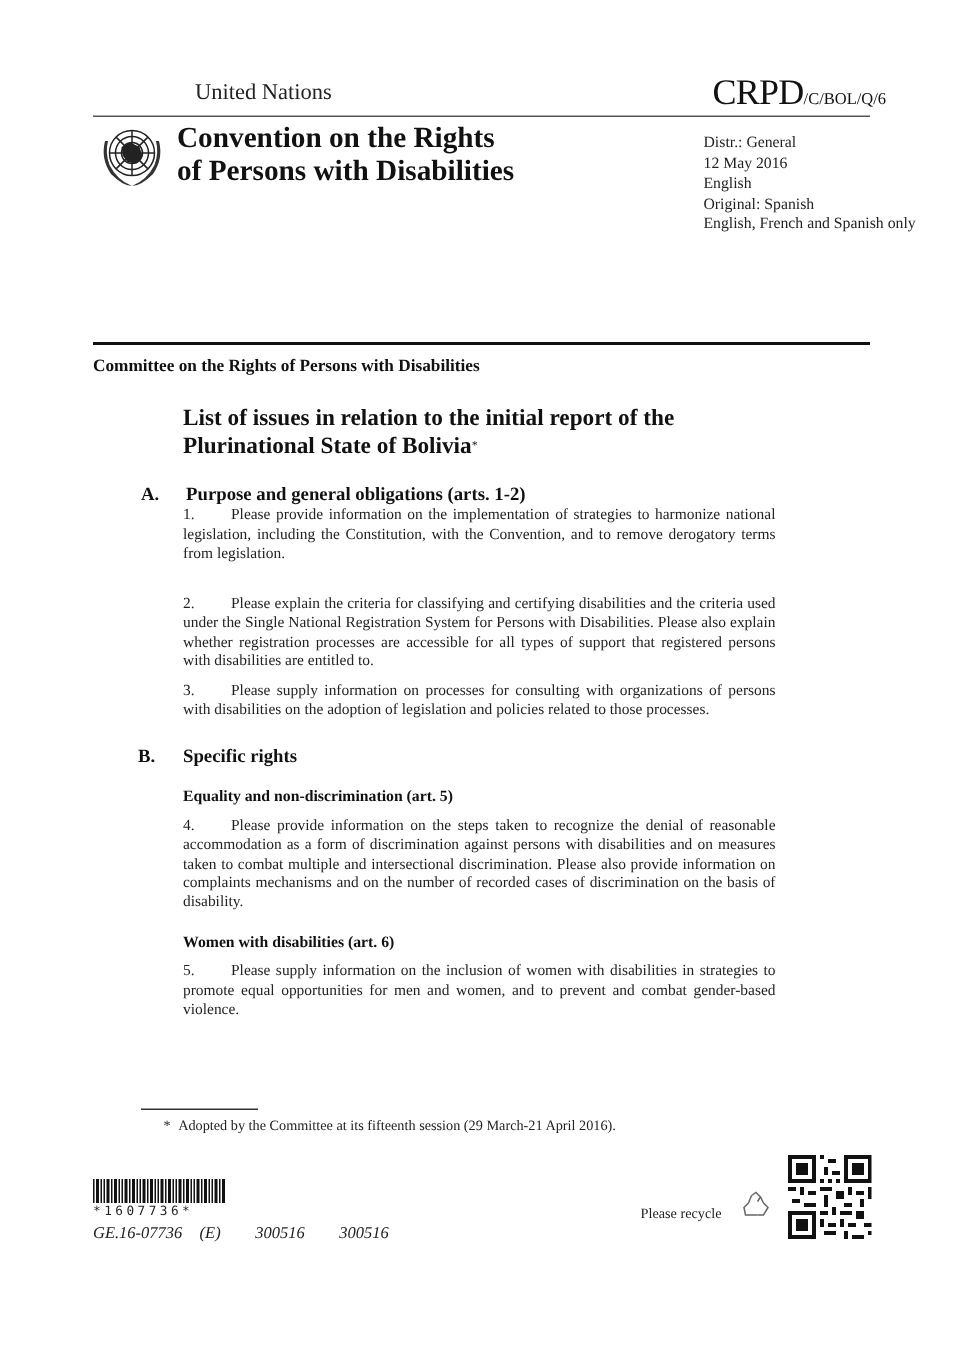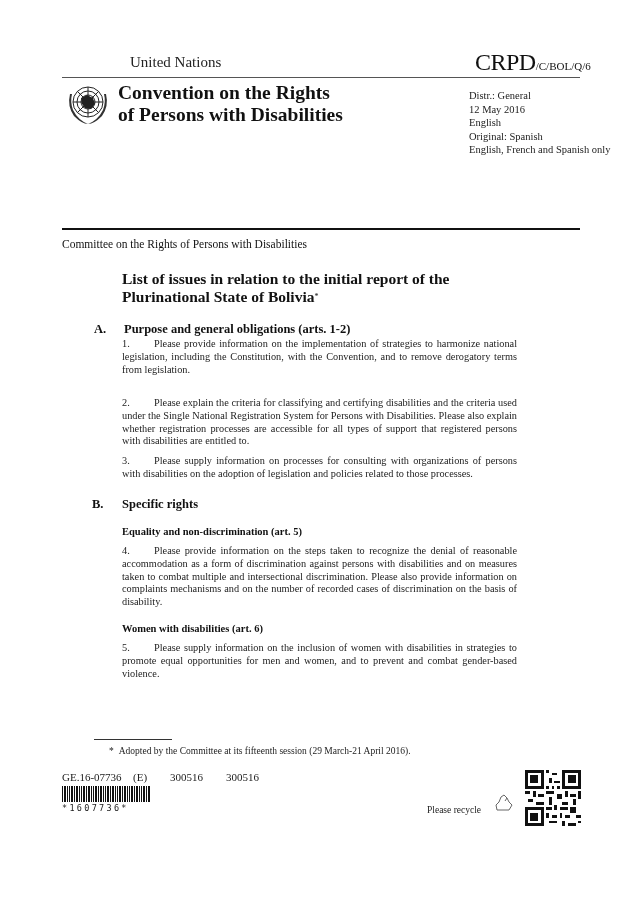--- a/index.html
+++ b/index.html
@@ -9,37 +9,37 @@
   }
   .abs { position: absolute; }
   .un-name { left: 130px; top: 54px; font-size: 15px; color: #222; }
   .symbol-big { left: 475px; top: 49px; font-size: 24px; color: #111; letter-spacing: -0.5px; }
   .symbol-big .suffix { font-size: 11px; letter-spacing: 0; }
   .rule-thin { left: 62px; top: 77px; width: 518px; height: 1px; background: #555; }
   .logo { left: 64px; top: 80px; width: 48px; height: 48px; }
   .conv-title { left: 118px; top: 82px; font-size: 19.5px; font-weight: bold; line-height: 22px; color: #111; }
   .distr { left: 427px; top: 89px; font-size: 10.5px; line-height: 13.5px; color: #222; margin-left: 42px; }
   .rule-thick { left: 62px; top: 228px; width: 518px; height: 2px; background: #111; }
-  .committee { left: 62px; top: 238px; font-size: 11.5px; font-weight: normal; color: #111; }
+  .committee { left: 62px; top: 238px; font-size: 11.5px; font-weight: bold; color: #111; }
   .loi-title { left: 122px; top: 270px; font-size: 15.5px; font-weight: bold; line-height: 18px; color: #111; }
   .loi-title sup { font-size: 8px; font-weight: normal; vertical-align: 3px; }
   .sec-head { font-size: 12.5px; font-weight: bold; color: #111; }
   .sec-letter { display: inline-block; width: 30px; }
   .sec-a { left: 94px; top: 322px; }
   .sec-b { left: 92px; top: 497px; }
   .subhead { left: 122px; font-size: 10.5px; font-weight: bold; color: #111; }
   .para {
     left: 122px; width: 395px; font-size: 10.3px; line-height: 12.8px;
     text-align: justify; color: #222;
   }
   .para .num { display: inline-block; width: 32px; }
   .fn-rule { left: 94px; top: 739px; width: 78px; height: 1px; background: #333; }
   .footnote { left: 109px; top: 746px; font-size: 9.5px; color: #222; }
   .footnote .star { margin-right: 5px; }
-  .docref { left: 62px; top: 771px; font-size: 11px; color: #222; word-spacing: 3px; }
+  .docref { left: 62px; top: 816px; font-size: 11px; color: #222; word-spacing: 3px; font-style: italic; }
   .barcode { left: 62px; top: 786px; width: 88px; height: 16px; }
   .barcode-digits { left: 62px; top: 803px; font-size: 8.5px; font-family: "DejaVu Sans Mono", monospace; letter-spacing: 2.3px; color: #222; }
   .recycle-wrap { left: 427px; top: 793px; display: flex; align-items: flex-end; gap: 12px; }
   .recycle-label { font-size: 9.5px; color: #222; }
   .recycle-icon { width: 22px; height: 22px; }
   .qr { left: 525px; top: 770px; width: 56px; height: 56px; }
 </style>
 </head>
 <body>
 

